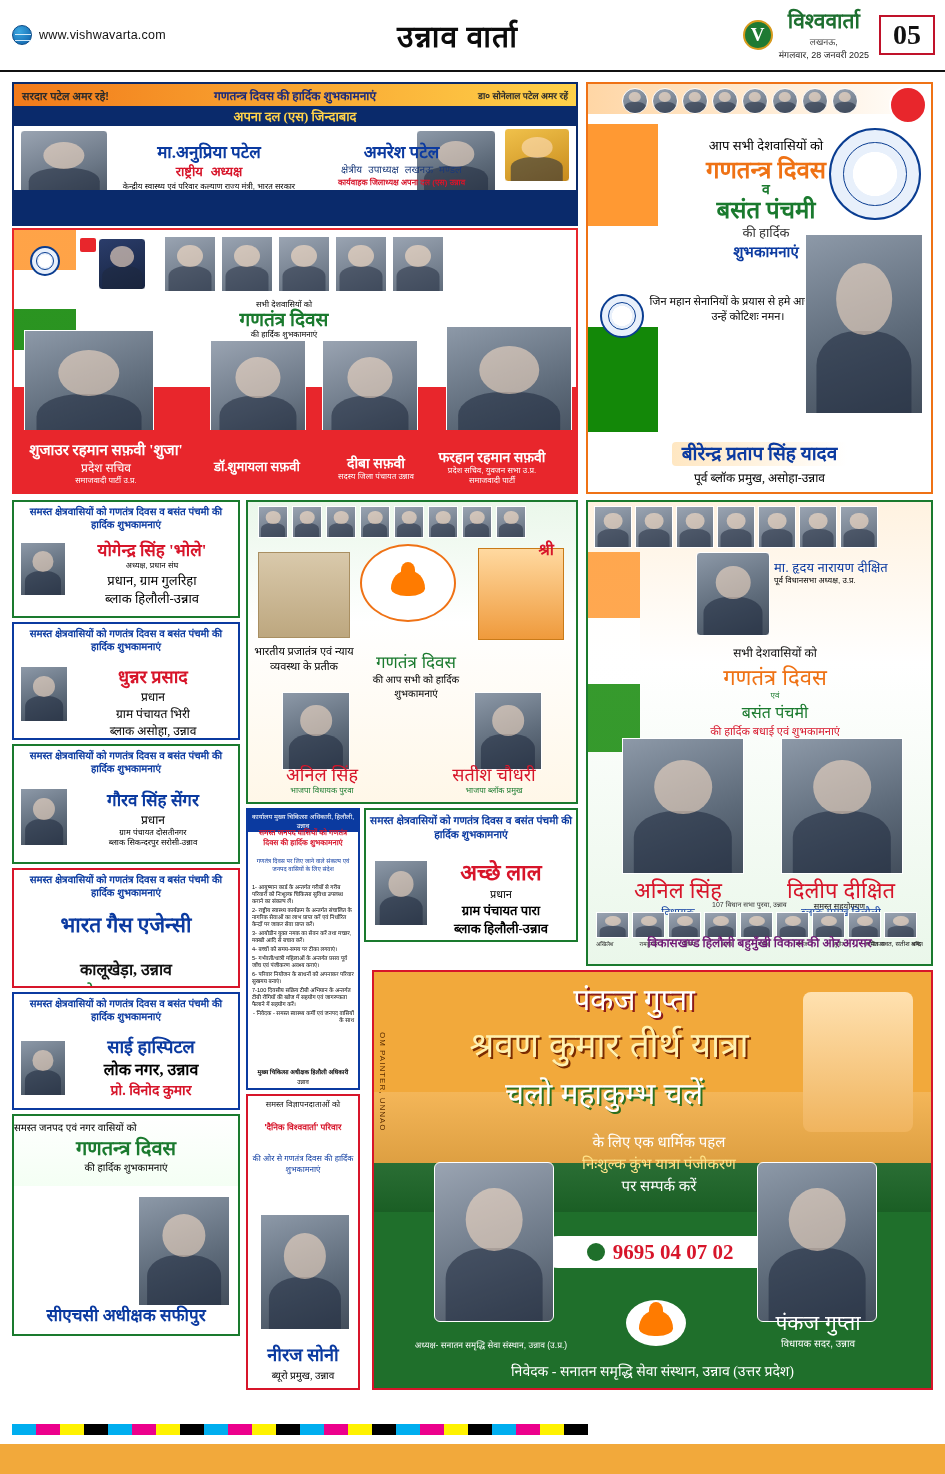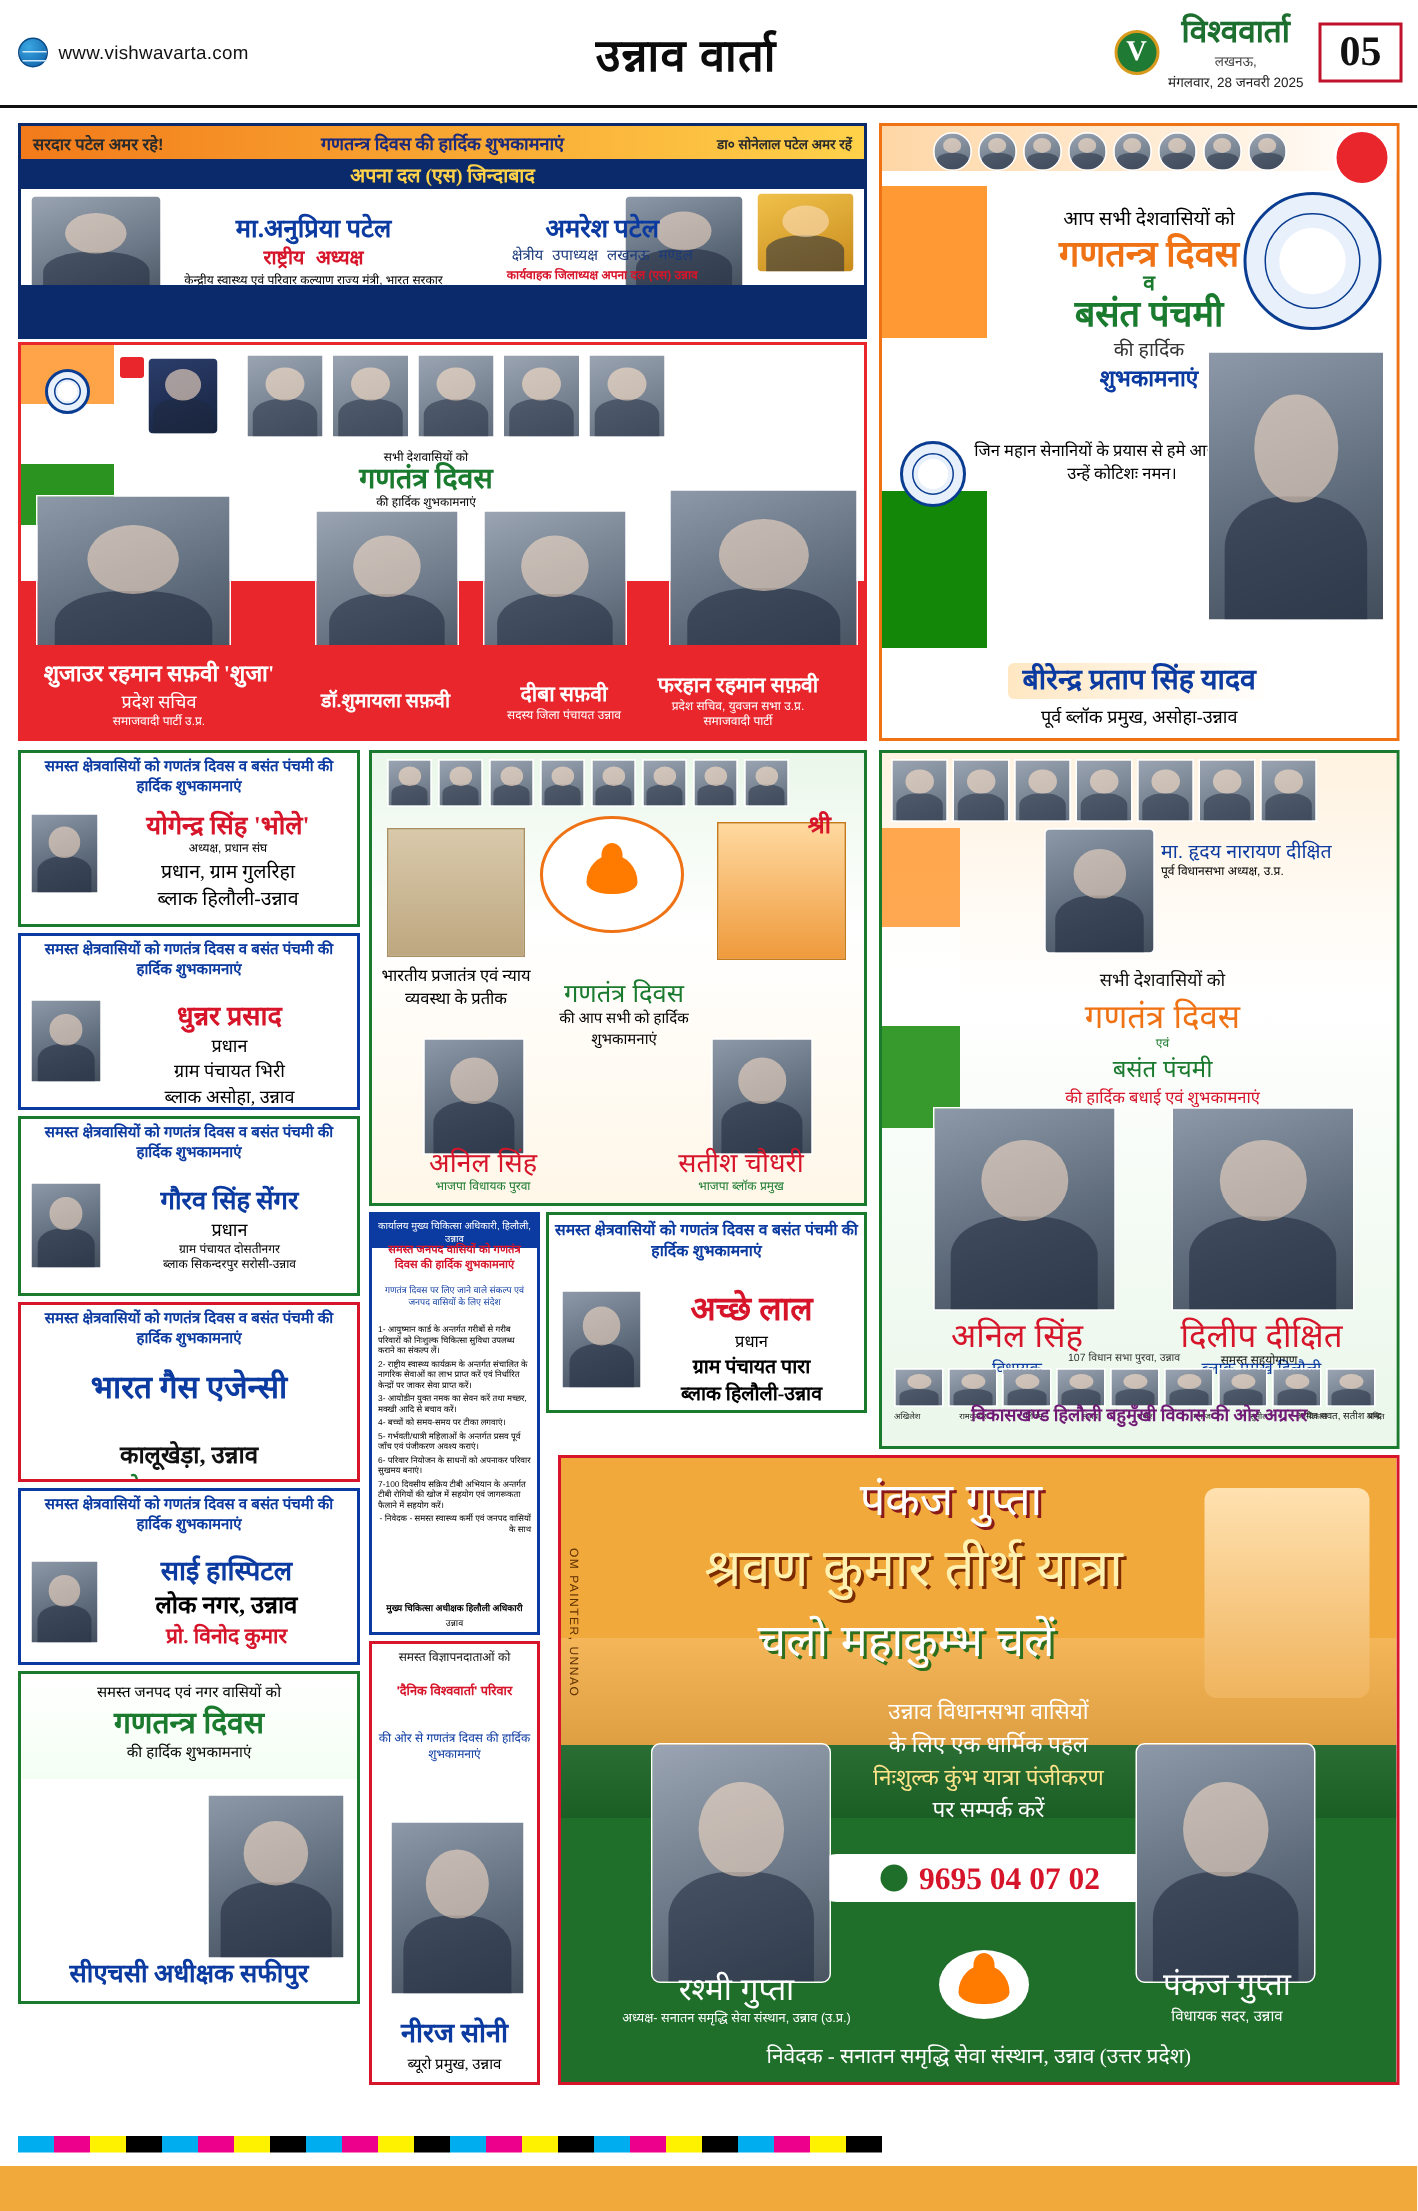--- a/index.html
+++ b/index.html
@@ -355,21 +355,21 @@
     <div class="photo" style="position:absolute;left:6px;top:46px;width:46px;height:56px;"></div>
     <div style="position:absolute;left:54px;top:40px;right:4px;text-align:center;">
       <div class="nm blue" style="font-size:18px;">साई हास्पिटल</div>
       <div class="nm" style="font-size:16px;">लोक नगर, उन्नाव</div>
       <div class="nm red" style="font-size:14px;">प्रो. विनोद कुमार</div>
     </div>
   </div>
 
   <div class="ad smallad" style="left:12px; top:1114px; width:228px; height:222px; border-color:#1a7a2e;">
     <div style="position:absolute;left:0;top:0;width:100%;height:70px;background:linear-gradient(180deg,#fff,#f4fff4);"></div>
-    <div style="position:absolute;left:0;top:4px;width:100%;text-align:center;font-size:10px;">समस्त जनपद एवं नगर वासियों को</div>
+    <div style="position:absolute;left:0;top:4px;width:100%;font-size:10px;">समस्त जनपद एवं नगर वासियों को</div>
     <div style="position:absolute;left:0;top:18px;width:100%;text-align:center;">
       <span class="nm grn" style="font-size:20px;">गणतन्त्र दिवस</span>
     </div>
     <div style="position:absolute;left:0;top:44px;width:100%;text-align:center;font-size:10px;">की हार्दिक शुभकामनाएं</div>
     <div class="photo" style="position:absolute;right:8px;top:80px;width:92px;height:110px;"></div>
     <div style="position:absolute;left:0;bottom:8px;width:100%;text-align:center;">
       <span class="nm blue" style="font-size:17px;">सीएचसी अधीक्षक सफीपुर</span>
     </div>
   </div>
 
@@ -529,40 +529,38 @@
     <div style="position:absolute;left:20px;top:48px;width:430px;text-align:center;">
       <div class="nm" style="font-size:35px;color:#fff1b0; text-shadow: 2px 2px 0 #7a2b00;">श्रवण कुमार तीर्थ यात्रा</div>
     </div>
     <div style="position:absolute;left:20px;top:100px;width:420px;text-align:center;">
       <div class="nm" style="font-size:30px;color:#fff; text-shadow: 2px 2px 0 #2c6f1f;">चलो महाकुम्भ चलें</div>
     </div>
 
     <div style="position:absolute;right:18px;top:20px;width:110px;height:140px;background:linear-gradient(180deg,#ffe1b0,#f0b45e);border-radius:8px;"></div>
 
     <div style="position:absolute;left:150px;top:160px;width:270px;text-align:center;color:#fff;font-family:'Liberation Serif',serif;line-height:1.45;">
-      <div style="font-size:15px;">उन्नाव विधानसभा वासियों</div>
       <div style="font-size:15px;">के लिए एक धार्मिक पहल</div>
       <div style="font-size:15px;color:#ffe48a;">निःशुल्क कुंभ यात्रा पंजीकरण</div>
       <div style="font-size:15px;">पर सम्पर्क करें</div>
     </div>
 
     <div style="position:absolute;left:168px;top:264px;width:236px;height:32px;background:#fff;border-radius:16px;display:flex;align-items:center;justify-content:center;gap:8px;">
       <span style="width:18px;height:18px;border-radius:50%;background:#1f6f2b;display:inline-block;"></span>
       <span style="font-size:21px;font-weight:bold;color:#d7152a;font-family:'Liberation Serif',serif;">9695 04 07 02</span>
     </div>
 
     <div class="photo f" style="position:absolute;left:60px;top:190px;width:120px;height:160px;border-radius:6px;"></div>
     <div class="photo" style="position:absolute;right:54px;top:190px;width:120px;height:160px;border-radius:6px;"></div>
 
     <div style="position:absolute;left:252px;bottom:42px;width:60px;height:46px;border-radius:50%;background:#fff;display:flex;align-items:center;justify-content:center;">
       <span class="lotus"></span>
     </div>
 
     <div style="position:absolute;left:14px;bottom:38px;width:206px;text-align:center;">
-      <div class="nm" style="font-size:21px;color:#fff;">रश्मी गुप्ता</div>
       <div style="font-size:8.5px;color:#fff;">अध्यक्ष- सनातन समृद्धि सेवा संस्थान, उन्नाव (उ.प्र.)</div>
     </div>
     <div style="position:absolute;right:10px;bottom:38px;width:206px;text-align:center;">
       <div class="nm" style="font-size:21px;color:#fff;">पंकज गुप्ता</div>
       <div style="font-size:10px;color:#fff;">विधायक सदर, उन्नाव</div>
     </div>
     <div style="position:absolute;left:0;bottom:8px;width:100%;text-align:center;font-size:14px;color:#fff;font-family:'Liberation Serif',serif;">निवेदक - सनातन समृद्धि सेवा संस्थान, उन्नाव (उत्तर प्रदेश)</div>
   </div>
 
   <div class="cmyk" style="bottom:34px;" id="cmyk-bar">

